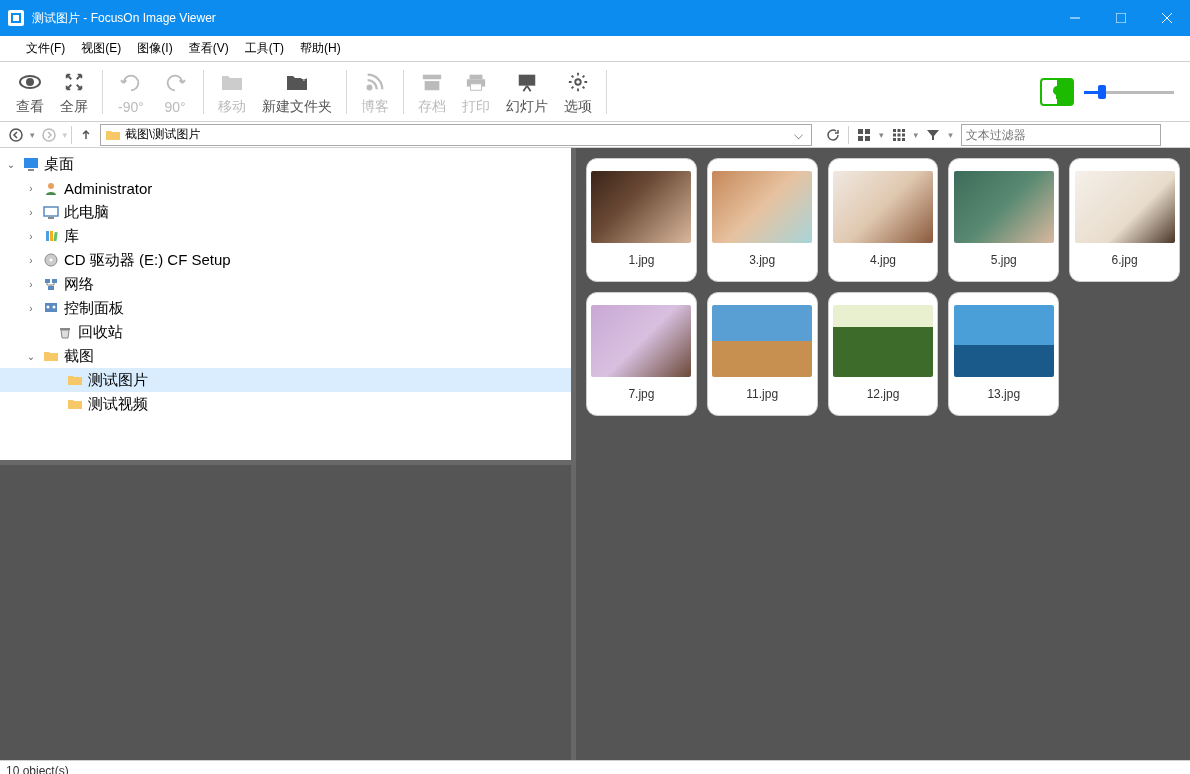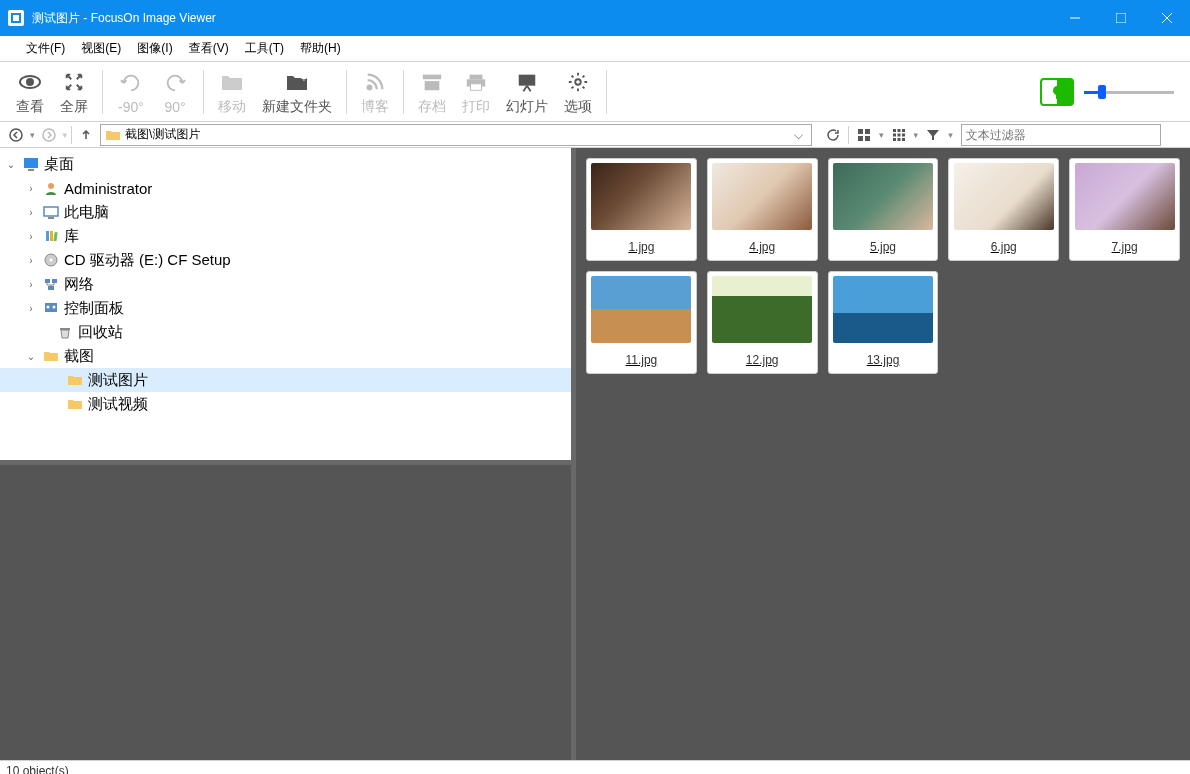--- a/index.html
+++ b/index.html
@@ -51,21 +51,21 @@
 .tree { background: #fff; height: 312px; overflow: auto; padding: 4px 0; }
 .tree-row { display: flex; align-items: center; height: 24px; cursor: default; }
 .tree-row.selected { background: #d9edfe; }
 .tree-row .expander { width: 14px; text-align: center; color: #666; font-size: 10px; }
 .tree-row .ticon2 { width: 18px; height: 16px; margin: 0 4px; display: flex; align-items: center; justify-content: center; }
 .tree-row .tlabel2 { font-size: 15px; }
 .left-dark { flex: 1; background: #555; border-top: 5px solid #686868; }
 
 .right-pane { flex: 1; background: #555; padding: 10px; overflow: auto; }
 .thumb-grid { display: grid; grid-template-columns: repeat(5, 1fr); gap: 10px; }
-.thumb-card { background: #fff; border: 1px solid #ccc; border-radius: 3px; height: 103px; display: flex; flex-direction: column; align-items: center; justify-content: center; text-decoration: underline; }
+.thumb-card { background: #fff; border: 1px solid #ccc; border-radius: 11px; height: 124px; display: flex; flex-direction: column; align-items: center; justify-content: center; }
 .thumb-img { width: 92%; height: 72px; border-radius: 2px; margin-top: 4px; }
 .thumb-label { font-size: 12px; color: #333; padding: 10px 0 6px; }
 
 
 .statusbar { height: 20px; border-top: 1px solid #d0d0d0; display: flex; align-items: center; padding: 0 6px; font-size: 12px; color: #333; background: #fff; }
 
 .folder-svg { fill: #f7c867; }
 </style>
 </head>
 <body>
@@ -415,20 +415,24 @@
     <div class="left-dark"></div>
   </div>
 
   <div class="right-pane">
     <div class="thumb-grid" id="thumb-grid">
         <div class="thumb-card">
           <div class="thumb-img" style="background: linear-gradient(135deg, rgb(58, 36, 24), rgb(107, 74, 54) 40%, rgb(217, 183, 156));"></div>
           <div class="thumb-label">1.jpg</div>
         </div>
         <div class="thumb-card">
+          <div class="thumb-img" style="background: linear-gradient(135deg, rgb(198, 136, 89), rgb(231, 194, 160) 50%, rgb(168, 212, 216));"></div>
+          <div class="thumb-label">3.jpg</div>
+        </div>
+        <div class="thumb-card">
           <div class="thumb-img" style="background: linear-gradient(135deg, rgb(240, 232, 224), rgb(224, 200, 176) 50%, rgb(139, 90, 60));"></div>
           <div class="thumb-label">4.jpg</div>
         </div>
         <div class="thumb-card">
           <div class="thumb-img" style="background: linear-gradient(135deg, rgb(61, 107, 90), rgb(90, 138, 114) 50%, rgb(217, 184, 159));"></div>
           <div class="thumb-label">5.jpg</div>
         </div>
         <div class="thumb-card">
           <div class="thumb-img" style="background: linear-gradient(135deg, rgb(245, 240, 234), rgb(232, 220, 204) 60%, rgb(74, 54, 40));"></div>
           <div class="thumb-label">6.jpg</div>

